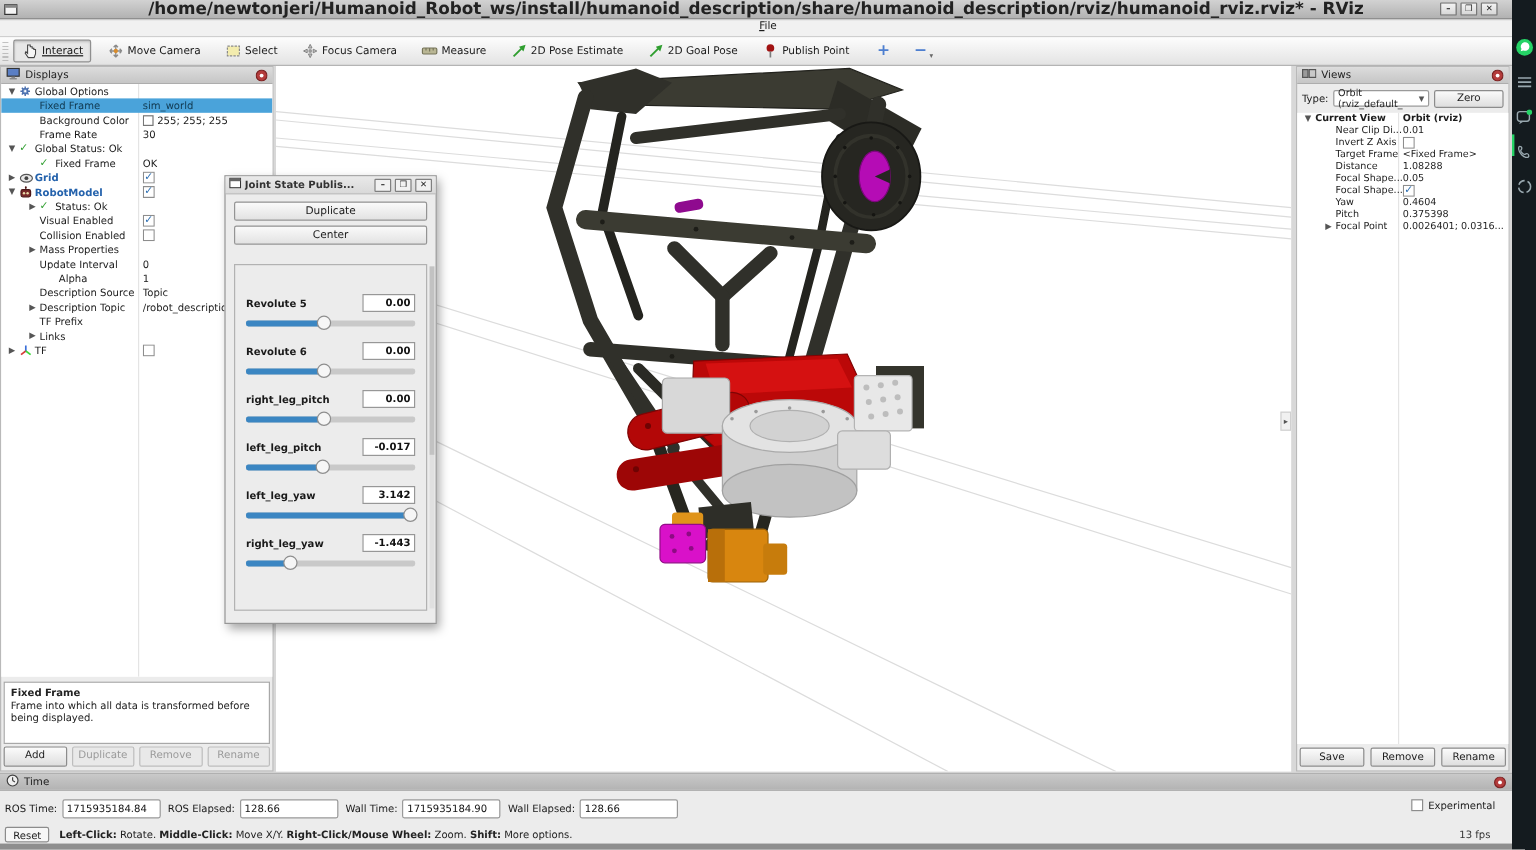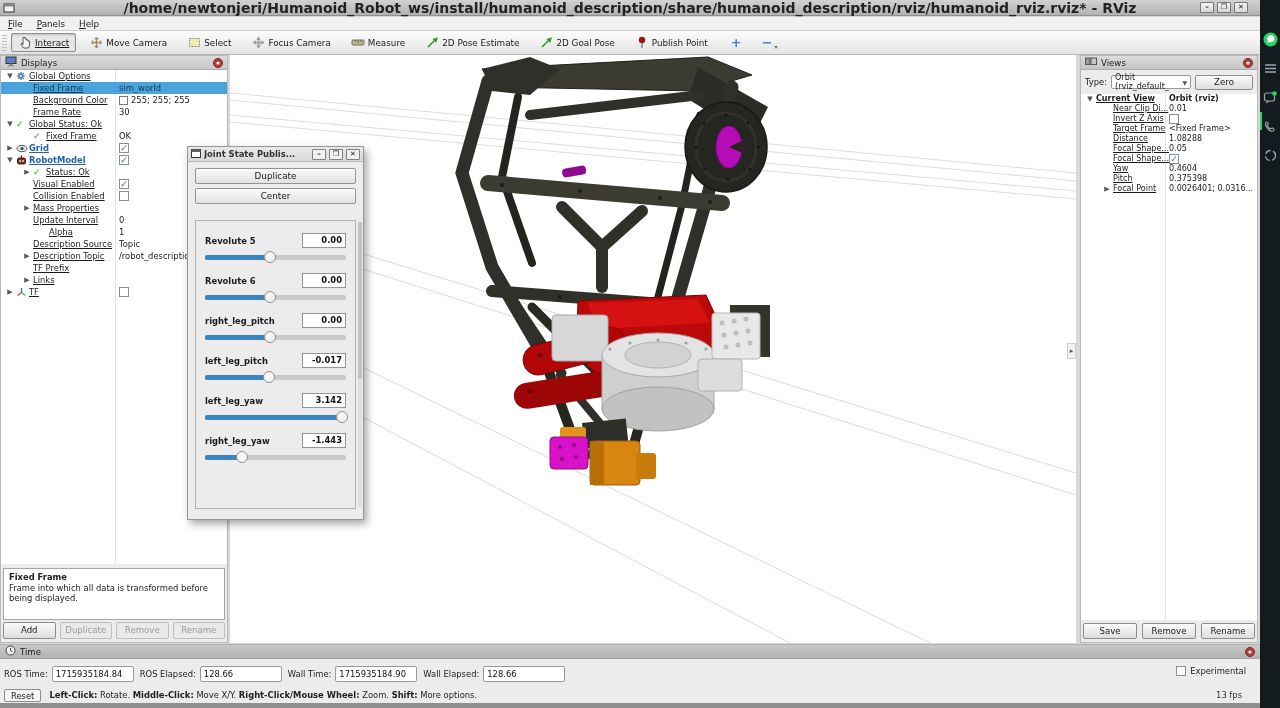--- a/index.html
+++ b/index.html
@@ -13,21 +13,21 @@
     background:linear-gradient(#d2d2d2,#b2b2b2); border-bottom:1px solid #8f8f8f;
     display:flex; align-items:center; }
   .titlebar .wicon { margin-left:3px; width:12px; height:10px; display:inline-block; }
   .title-text { position:absolute; left:0; right:0; text-align:center; font-weight:bold; color:#222; font-size:14px; }
   .winbtns { position:absolute; right:12px; top:2px; display:flex; gap:3px; }
   .winbtn { width:14px; height:11px; border:1px solid #777; background:linear-gradient(#f3f3f3,#d7d7d7);
     font-size:7px; line-height:9px; text-align:center; color:#222; border-radius:1px; font-weight:bold; }
 
   
   .menubar { position:absolute; left:0; top:17px; width:1260px; height:14px; background:#f1f1f1;
-    border-bottom:1px solid #cfcfcf; display:flex; align-items:center; gap:14px; padding-left:8px; }
+    border-bottom:1px solid #cfcfcf; display:flex; align-items:center; gap:14px; padding-left:20px;flex-direction:column; }
   .menu-item { color:#1a1a1a; font-size:8.8px; }
 
   
   .toolbar { position:absolute; left:0; top:31px; width:1260px; height:24px;
     background:linear-gradient(#fdfdfd,#e3e3e3); border-bottom:1px solid #b4b4b4;
     display:flex; align-items:center; padding-left:2px; }
   .tb-grip { width:5px; height:16px; margin-right:4px;
     background:repeating-linear-gradient(#aaa 0 1px, transparent 1px 3px); opacity:.7; }
   .tool { display:flex; align-items:center; gap:3px; padding:2px 6px; margin-right:6px;
     border:1px solid transparent; border-radius:2px; font-size:8.8px; color:#1a1a1a; }
@@ -45,21 +45,21 @@
 
   
   #displays-panel { left:0; top:55px; width:228px; height:588px; }
   #displays-tree { position:absolute; left:0; top:14px; right:0; bottom:78px; background:#fff; overflow:hidden; }
   .coldiv { position:absolute; top:0; bottom:0; width:1px; background:#e4e4e4; }
   .trow { position:relative; height:12px; line-height:12px; font-size:8.4px; display:flex; align-items:center; color:#1c1c1c; }
   .trow.sel { background:#4aa3da; color:#10384f; }
   .trow .arrow { width:12px; text-align:center; color:#555; font-size:7px; flex:none; }
   .trow.sel .arrow { color:#10384f; }
   .trow .ticon { width:13px; flex:none; display:inline-flex; align-items:center; }
-  .tlabel { white-space:nowrap;text-decoration:underline; }
+  .tlabel { white-space:nowrap; }
   .tlabel.blue { color:#2462ac; font-weight:bold; }
   .tlabel.bold { font-weight:bold; }
   .tval { position:absolute; display:flex; align-items:center; gap:3px; white-space:nowrap; overflow:hidden; }
   .tval.boldv { font-weight:bold; }
   .chk { width:10px; height:10px; border:1px solid #8d8d8d; background:#fff; font-size:9px; line-height:8px;
     text-align:center; color:#2d6fb3; font-weight:bold; flex:none; }
   .swatch { width:9px; height:9px; border:1px solid #777; background:#fff; flex:none; }
   .ic-check { color:#2f9e2f; font-weight:bold; font-size:9px; }
   .help-box { position:absolute; left:2px; right:2px; bottom:22px; height:52px; background:#fff;
     border:1px solid #a8a8a8; padding:3px 5px; font-size:8.4px; color:#222; line-height:1.25; }
@@ -106,21 +106,21 @@
     border:1px solid #979797; box-shadow:3px 4px 8px rgba(0,0,0,.35); }
   .dlg-title { height:15px; background:linear-gradient(#e9e9e9,#d9d9d9); border-bottom:1px solid #bbb;
     display:flex; align-items:center; gap:3px; padding:0 3px; }
   .dlg-title .dtext { flex:1; font-weight:bold; font-size:8.4px; color:#333; white-space:nowrap; overflow:hidden; }
   .dlg-btn { width:14px; height:11px; border:1px solid #808080; background:#f1f1f1; border-radius:1px;
     font-size:7px; line-height:9px; text-align:center; font-weight:bold; color:#222; flex:none; }
   .dlg-body { position:absolute; left:0; top:15px; right:0; bottom:0; padding:6px 7px; }
   .dbtn { width:100%; height:16px; border:1px solid #949494; border-radius:2px; background:linear-gradient(#fafafa,#e2e2e2);
     font-size:8.8px; text-align:center; line-height:14px; margin-bottom:4px; color:#1a1a1a; }
   .slider-group { position:absolute; left:7px; right:7px; top:58px; bottom:10px; border:1px solid #b2b2b2; padding:12px 9px 0 9px; }
-  .srow { margin-bottom:13px; }
+  .srow { margin-bottom:13px;margin-top:12px; }
   .srow .shead { display:flex; align-items:center; justify-content:space-between; }
   .sname { font-weight:bold; font-size:8.4px; color:#1a1a1a; }
   .sval { width:44px; height:15px; background:#fff; border:1px solid #979797; font-weight:bold; font-size:8.4px;
     text-align:right; padding:1px 3px 0 0; color:#111; }
   .strack { position:relative; margin-top:7px; height:5px; background:#c9c9c9; border-radius:2px; }
   .sfill { position:absolute; left:0; top:0; height:5px; background:#3b86c2; border-radius:2px; }
   .shandle { position:absolute; top:-4px; width:12px; height:12px; background:#f6f6f6; border:1px solid #8e8e8e; border-radius:6px; }
   .dlg-scroll { position:absolute; right:1px; top:60px; bottom:12px; width:4px; background:#e0e0e0; }
   .dlg-scroll .thumb { width:4px; height:55%; background:#c2c2c2; }
 

